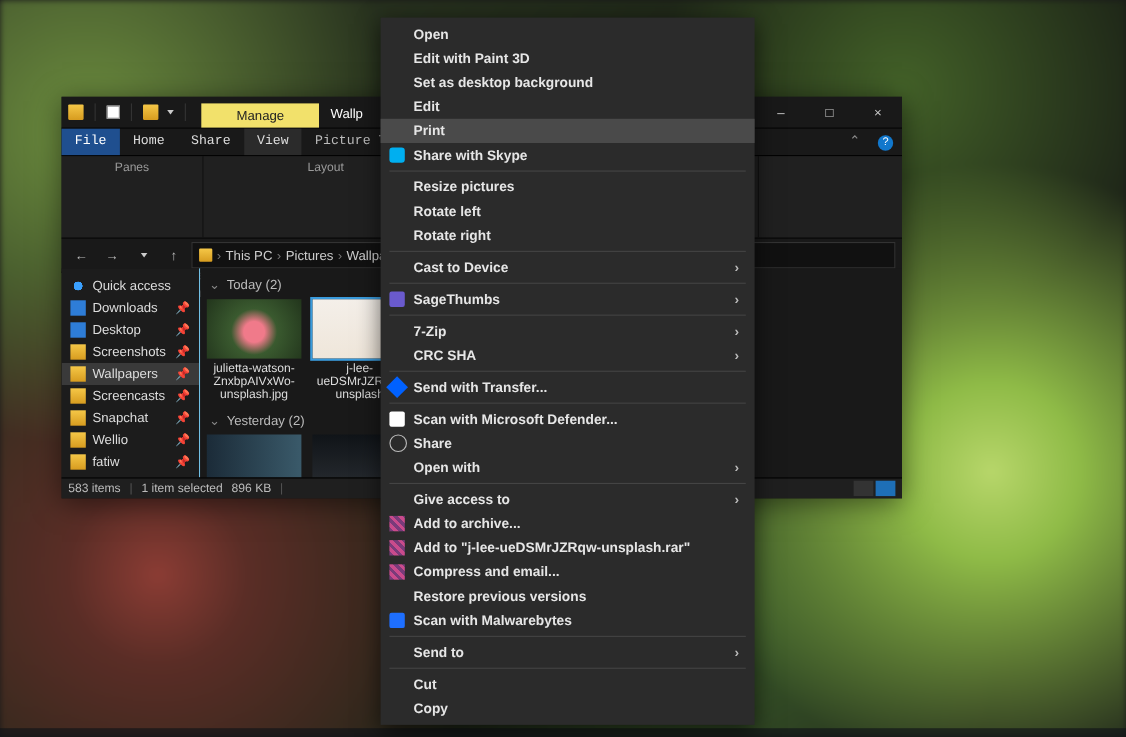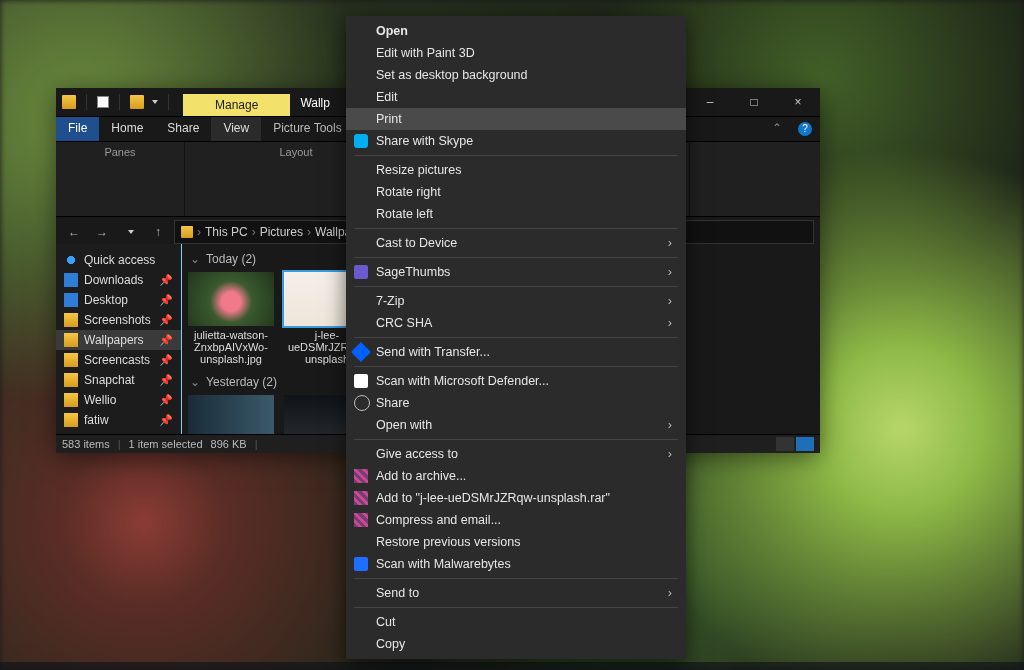--- a/index.html
+++ b/index.html
@@ -25,21 +25,21 @@
   .tb-chk.on{background:#fff;}
   .tb-drop{width:0;height:0;border-left:3px solid transparent;border-right:3px solid transparent;border-top:4px solid #ccc;margin-left:2px;}
   .tb-sep{width:1px;height:16px;background:#333;margin:6px 4px;}
   .tb-tabs{display:flex;align-items:flex-end;margin-left:10px;}
   .tb-manage{background:#f2e16b;color:#222;padding:4px 32px;font-size:12px;}
   .tb-title{color:#fff;padding:6px 10px;}
   .tb-ctrl{margin-left:auto;display:flex;}
   .tb-btn{width:44px;height:28px;display:flex;align-items:center;justify-content:center;color:#ccc;}
 
   .menubar{height:24px;display:flex;align-items:stretch;background:#191919;border-bottom:1px solid #000;}
-  .mtab{padding:4px 12px;color:#ddd;font-size:12px;}
+  .mtab{padding:4px 12px;color:#ddd;font-size:12px;font-family:Liberation Mono, monospace;}
   .mtab.file{background:#1f4f8f;color:#fff;}
   .mtab.active{background:#2b2b2b;}
   .mtab.tools{color:#bbb;}
   .menubar .spacer{flex:1;}
   .mhelp{padding:4px 8px;color:#888;}
   .help-badge{display:inline-block;width:14px;height:14px;border-radius:50%;background:#1177cc;color:#fff;text-align:center;line-height:14px;font-size:10px;}
 
   .ribbon{height:74px;background:#202020;border-bottom:1px solid #000;display:flex;color:#ccc;}
   .rgroup{border-right:1px solid #111;padding:2px 6px 0;display:flex;flex-direction:column;}
   .rgroup .body{flex:1;display:flex;gap:6px;}
@@ -82,21 +82,21 @@
   .pic.p4{background:linear-gradient(#101418,#2a2e33);}
 
   .status{position:absolute;left:0;right:0;bottom:0;height:18px;background:#1f1f1f;border-top:1px solid #000;color:#bbb;font-size:11px;display:flex;align-items:center;gap:8px;padding:0 6px;}
   .status .sep{color:#555;}
   .status .view-icons{margin-left:auto;display:flex;gap:2px;}
   .vbtn{width:18px;height:14px;background:#333;}
   .vbtn.active{background:#1e6fb7;}
 
   
   .ctx{position:absolute;left:346px;top:16px;width:340px;background:#2b2b2b;color:#e6e6e6;box-shadow:0 6px 20px rgba(0,0,0,.6);padding:4px 0;font-size:12.5px;z-index:20;}
-  .ctx .mi{display:flex;align-items:center;height:22px;padding:0 14px 0 30px;position:relative;white-space:nowrap;}
+  .ctx .mi{display:flex;align-items:center;height:22px;padding:0 14px 0 30px;position:relative;white-space:nowrap;font-weight:bold;}
   .ctx .mi.bold{font-weight:600;text-align:right;}
   .ctx .mi.hover{background:#4a4a4a;}
   .ctx .mi .arw{margin-left:auto;color:#bbb;}
   .ctx .msep{height:1px;background:#444;margin:3px 8px;}
   .ctx .mico{position:absolute;left:8px;width:14px;height:14px;display:inline-block;}
   .mc-skype{background:#00aff0;border-radius:3px;}
   .mc-sage{background:#6a5acd;border-radius:2px;}
   .mc-dbx{background:#0061ff;transform:rotate(45deg);} 
   .mc-def{background:#fff;border-radius:2px;}
   .mc-share{border:1px solid #bbb;border-radius:50%;}
@@ -351,24 +351,24 @@
     </div>
     <div class="mi">
       <span class="mico mc-skype"></span>
       <span>Share with Skype</span>
     </div>
     <div class="msep"></div>
     <div class="mi">
       <span>Resize pictures</span>
     </div>
     <div class="mi">
+      <span>Rotate left</span>
+    </div>
+    <div class="mi">
       <span>Rotate right</span>
-    </div>
-    <div class="mi">
-      <span>Rotate left</span>
     </div>
     <div class="msep"></div>
     <div class="mi">
       <span>Cast to Device</span>
       <span class="arw">›</span>
     </div>
     <div class="msep"></div>
     <div class="mi">
       <span class="mico mc-sage"></span>
       <span>SageThumbs</span>

